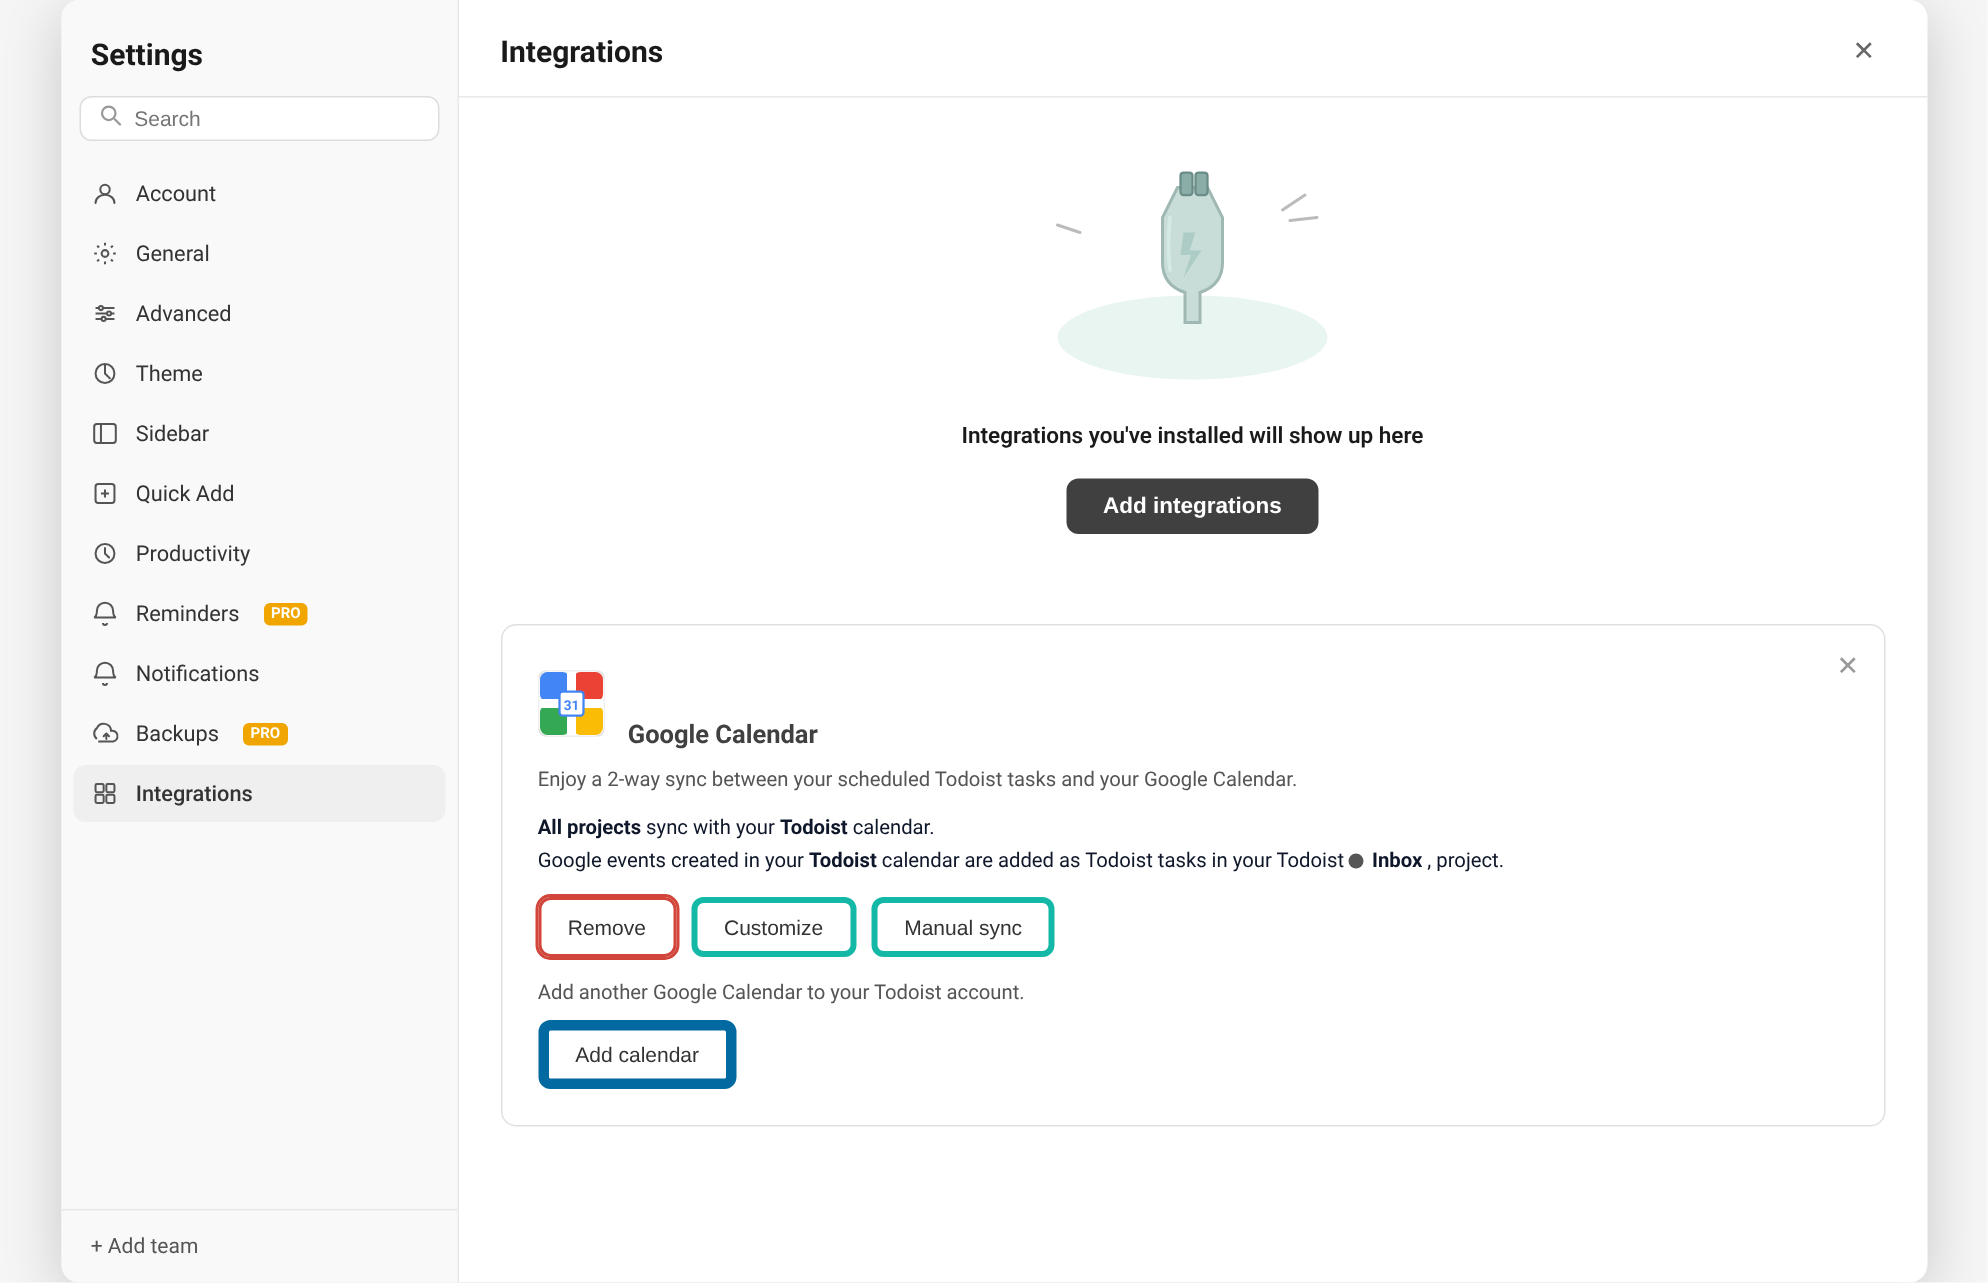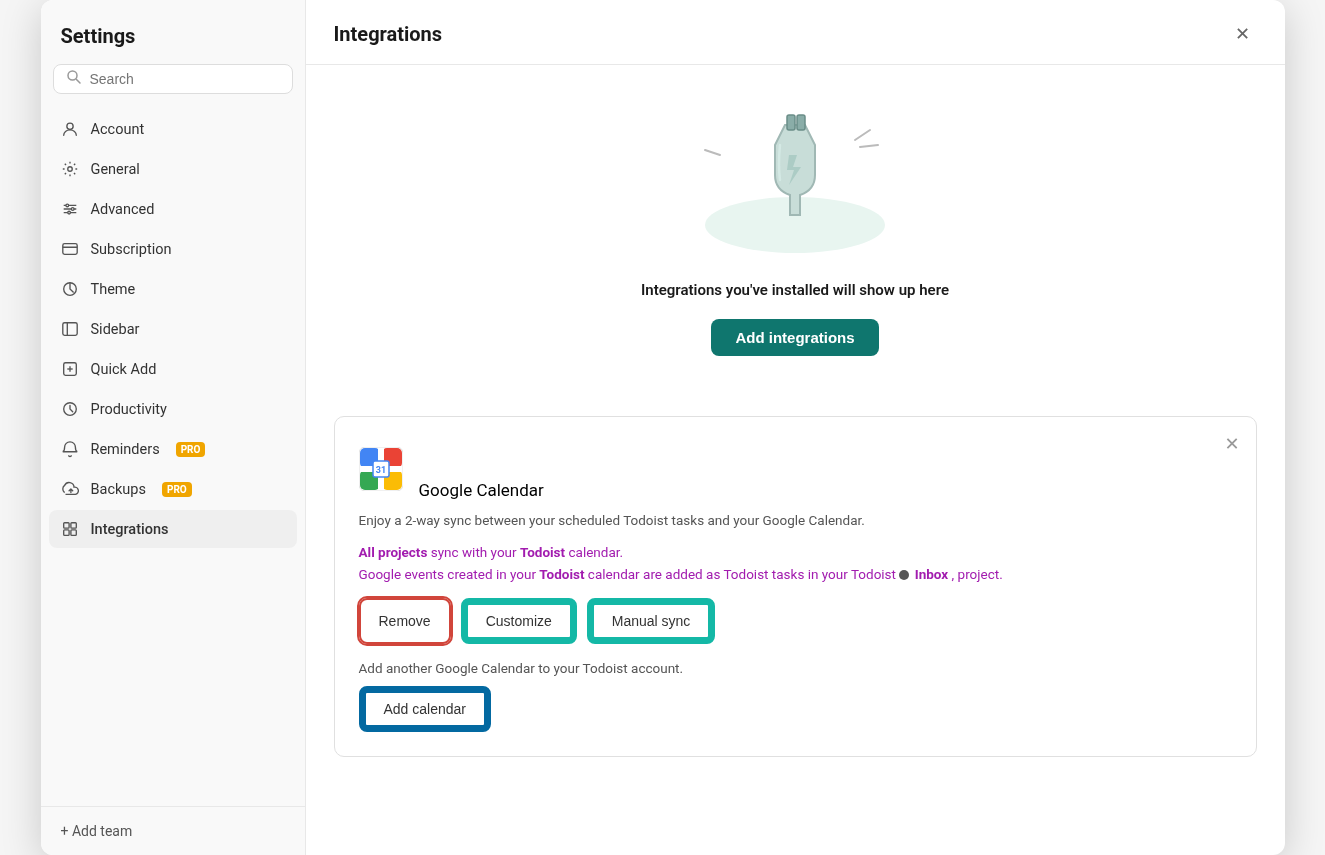--- a/index.html
+++ b/index.html
@@ -172,21 +172,21 @@
       margin-bottom: 16px;
     }
     .empty-state-text {
       font-size: 15px;
       font-weight: 600;
       color: #1a1a1a;
       margin-bottom: 20px;
       text-align: center;
     }
     .add-integrations-btn {
-      background: #0f766e;
+      background: #404040;
       color: white;
       border: none;
       border-radius: 8px;
       padding: 10px 24px;
       font-size: 15px;
       font-weight: 600;
       cursor: pointer;
     }
     
     .integration-card {
@@ -198,32 +198,32 @@
       position: relative;
     }
     .integration-header {
       display: flex;
       align-items: center;
       gap: 16px;
       margin-bottom: 12px;
     }
     .integration-name {
       font-size: 17px;
-      font-weight: 400;
-      color: #000000;
+      font-weight: 700;
+      color: #404040;
       margin-top: 43px;
     }
     .integration-desc {
       font-size: 13.5px;
       color: #555;
       margin-bottom: 16px;
     }
     .integration-info {
       font-size: 13.5px;
-      color: #a21caf;
+      color: #0f172a;
       margin-bottom: 6px;
     }
     .integration-info strong {
       font-weight: 700;
     }
     .inbox-dot {
       display: inline-block;
       width: 10px;
       height: 10px;
       background: #555;
@@ -242,21 +242,21 @@
       color: #333;
       border-radius: 8px;
       padding: 8px 18px;
       font-size: 14px;
       cursor: pointer;
       font-weight: 500;
       outline: 2px solid #d1453b;
     }
     .btn-secondary {
       background: white;
-      border: 7px solid #14b8a6;
+      border: 4px solid #14b8a6;
       color: #333;
       border-radius: 8px;
       padding: 8px 18px;
       font-size: 14px;
       cursor: pointer;
     }
     .card-close-btn {
       position: absolute;
       top: 16px;
       right: 16px;
@@ -334,29 +334,20 @@
             <line x1="3" y1="10" x2="17" y2="10"></line>
             <line x1="3" y1="14" x2="17" y2="14"></line>
             <circle cx="7" cy="6" r="1.5" fill="white" stroke="currentColor" stroke-width="1.5"></circle>
             <circle cx="13" cy="10" r="1.5" fill="white" stroke="currentColor" stroke-width="1.5"></circle>
             <circle cx="9" cy="14" r="1.5" fill="white" stroke="currentColor" stroke-width="1.5"></circle>
           </svg>
         </span>
         <span>Advanced</span>
       </li>
 
-      <li class="nav-item">
-        <span class="nav-icon">
-          <svg viewBox="0 0 20 20" fill="none" stroke="currentColor" stroke-width="1.5">
-            <rect x="2" y="4" width="16" height="12" rx="2"></rect>
-            <line x1="2" y1="8" x2="18" y2="8"></line>
-          </svg>
-        </span>
-        <span>Subscription</span>
-      </li>
 
       <li class="nav-item">
         <span class="nav-icon">
           <svg viewBox="0 0 20 20" fill="none" stroke="currentColor" stroke-width="1.5">
             <circle cx="10" cy="10" r="7"></circle>
             <path d="M10 3v7l4 4"></path>
           </svg>
         </span>
         <span>Theme</span>
       </li>
@@ -396,20 +387,29 @@
         <span class="nav-icon">
           <svg viewBox="0 0 20 20" fill="none" stroke="currentColor" stroke-width="1.5">
             <path d="M10 2a6 6 0 016 6c0 4 2 5 2 5H2s2-1 2-5a6 6 0 016-6z"></path>
             <path d="M8.5 17a1.5 1.5 0 003 0"></path>
           </svg>
         </span>
         <span>Reminders</span>
         <span class="badge-pro">PRO</span>
       </li>
 
+      <li class="nav-item">
+        <span class="nav-icon">
+          <svg viewBox="0 0 20 20" fill="none" stroke="currentColor" stroke-width="1.5">
+            <path d="M10 2a6 6 0 016 6c0 4 2 5 2 5H2s2-1 2-5a6 6 0 016-6z"></path>
+            <path d="M8.5 17a1.5 1.5 0 003 0"></path>
+          </svg>
+        </span>
+        <span>Notifications</span>
+      </li>
 
       <li class="nav-item">
         <span class="nav-icon">
           <svg viewBox="0 0 20 20" fill="none" stroke="currentColor" stroke-width="1.5">
             <path d="M4 14a5 5 0 010-8 5.5 5.5 0 0110.5 2A4 4 0 0116 16H5"></path>
             <path d="M9 12l2-2 2 2M11 10v4" stroke-linecap="round" stroke-linejoin="round"></path>
           </svg>
         </span>
         <span>Backups</span>
         <span class="badge-pro">PRO</span>

